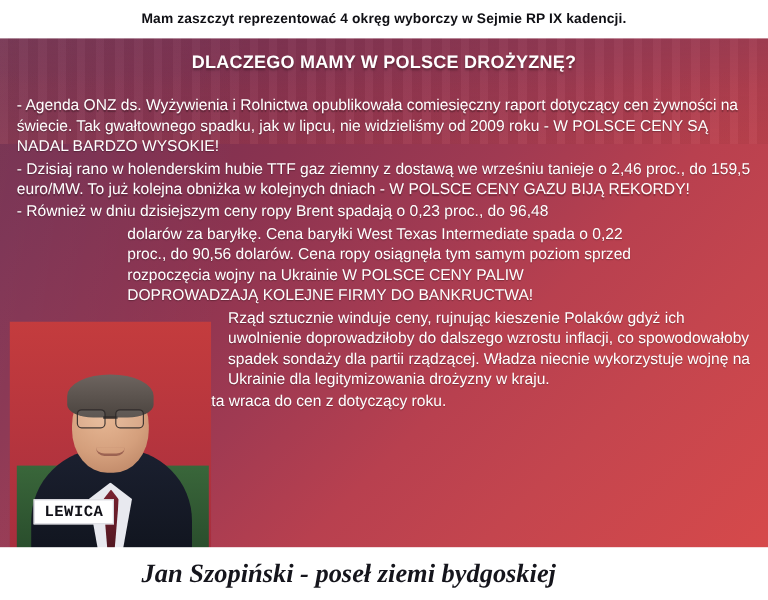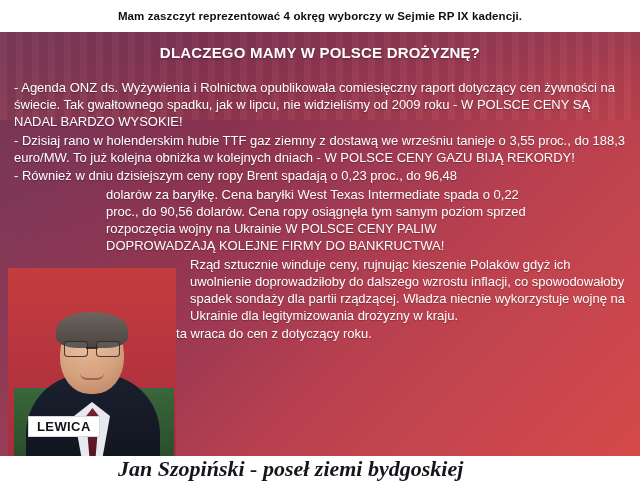--- a/index.html
+++ b/index.html
@@ -193,29 +193,30 @@
     position: absolute;
     left: 20px;
     top: 148px;
     background: #ffffff;
     color: #111118;
     font-size: 13px;
     font-weight: bold;
     letter-spacing: .4px;
     padding: 2px 8px;
     border: 1px solid #d8d8de;
+    font-family: Liberation Mono, monospace;
   }
   
   .bottom-bar {
     position: absolute;
     left: 0; bottom: 0;
     width: 640px; height: 44px;
     background: #ffffff;
     display: flex;
-    align-items: flex-start;
+    align-items: center;
   }
   .bottom-bar .name {
     margin-left: 118px;
     font-family: "Liberation Serif", serif;
     font-style: italic;
     font-weight: bold;
     font-size: 22px;
     color: #15151c;
     white-space: nowrap;
   }
@@ -230,21 +231,21 @@
   <div class="sweep"></div>
 
   <div class="top-banner">
     <span class="txt">Mam zaszczyt reprezentować 4 okręg wyborczy w Sejmie RP IX kadencji.</span>
   </div>
 
   <div class="headline">DLACZEGO MAMY W POLSCE DROŻYZNĘ?</div>
 
   <div class="body-text">
     <p class="para">- Agenda ONZ ds. Wyżywienia i Rolnictwa opublikowała comiesięczny raport dotyczący cen żywności na świecie. Tak gwałtownego spadku, jak w lipcu, nie widzieliśmy od 2009 roku - W POLSCE CENY SĄ NADAL BARDZO WYSOKIE!</p>
-    <p class="para">- Dzisiaj rano w holenderskim hubie TTF gaz ziemny z dostawą we wrześniu tanieje o 3,55 proc., do 188,3 euro/MW. To już kolejna obniżka w kolejnych dniach  - W POLSCE CENY GAZU BIJĄ REKORDY!</p>
+    <p class="para">- Dzisiaj rano w holenderskim hubie TTF gaz ziemny z dostawą we wrześniu tanieje o 2,46 proc., do 159,5 euro/MW. To już kolejna obniżka w kolejnych dniach  - W POLSCE CENY GAZU BIJĄ REKORDY!</p>
     <p class="para">- Również w dniu dzisiejszym ceny ropy Brent spadają o 0,23 proc., do 96,48</p>
     <p class="para indent-right">dolarów za baryłkę. Cena baryłki West Texas Intermediate spada o 0,22 proc., do 90,56 dolarów. Cena ropy osiągnęła tym samym poziom sprzed rozpoczęcia wojny na Ukrainie W POLSCE CENY PALIW DOPROWADZAJĄ KOLEJNE FIRMY DO BANKRUCTWA!</p>
     <p class="para indent-right-2">Rząd sztucznie winduje ceny, rujnując kieszenie Polaków gdyż ich uwolnienie doprowadziłoby do dalszego wzrostu inflacji, co spowodowałoby spadek sondaży dla partii rządzącej. Władza niecnie wykorzystuje wojnę na Ukrainie dla legitymizowania drożyzny w kraju.</p>
     <p class="para indent-right">Reszta świata wraca do cen z dotyczący roku.</p>
   </div>
 
   <div class="photo">
     <div class="frame"></div>
     <div class="bg-red"></div>
     <div class="green-strip"></div>

